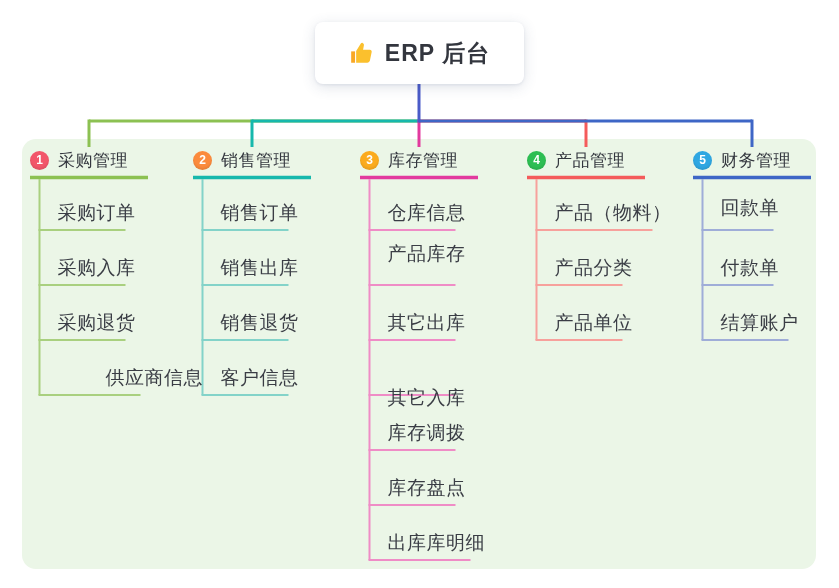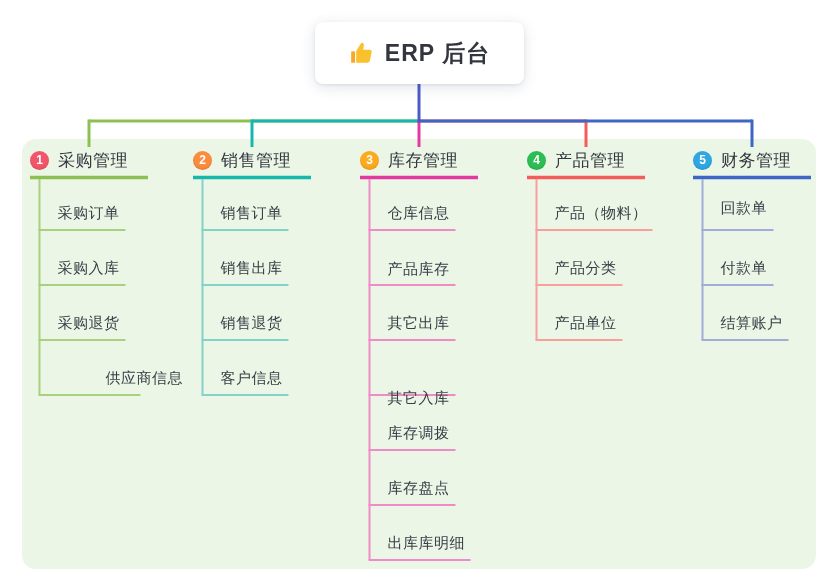--- a/index.html
+++ b/index.html
@@ -34,21 +34,21 @@
   .badge{
     width:19px;height:19px;border-radius:50%;flex:0 0 auto;
     display:flex;align-items:center;justify-content:center;
     color:#fff;font-size:12px;font-weight:700;line-height:1;
     box-shadow:inset 0 -2px 2px rgba(0,0,0,.08);
   }
   .branch-label{font-size:17px;color:#33363e;font-weight:400;letter-spacing:.5px;text-align:right;}
   
   .child-node{
     position:absolute;height:20px;display:flex;align-items:center;
-    font-size:15px;color:#3a3d45;letter-spacing:.5px;z-index:2;cursor:default;
+    font-size:19px;color:#3a3d45;letter-spacing:.5px;z-index:2;cursor:default;
   }
 </style>
 </head>
 <body>
 
 <div id="stage">
   <div class="panel" id="panel" style="background: rgb(235, 246, 231);"></div>
 
   <svg class="lines" id="connector-svg" width="839" height="588">
       <line x1="89" y1="147" x2="89" y2="119.5" stroke="#8cc152" stroke-width="3"></line>
@@ -117,21 +117,21 @@
       </div>
       <div class="child-node" style="left: 220.5px; top: 203px;">销售订单</div>
       <div class="child-node" style="left: 220.5px; top: 258px;">销售出库</div>
       <div class="child-node" style="left: 220.5px; top: 313px;">销售退货</div>
       <div class="child-node" style="left: 220.5px; top: 368px;">客户信息</div>
       <div class="branch-header" style="left: 360px;">
         <span class="badge" style="background: rgb(251, 171, 29);">3</span>
         <span class="branch-label">库存管理</span>
       </div>
       <div class="child-node" style="left: 387.5px; top: 203px;">仓库信息</div>
-      <div class="child-node" style="left: 387.5px; top: 259px;">产品库存</div>
+      <div class="child-node" style="left: 387.5px; top: 244px;">产品库存</div>
       <div class="child-node" style="left: 387.5px; top: 313px;">其它出库</div>
       <div class="child-node" style="left: 387.5px; top: 368px; margin-top: 20px;">其它入库</div>
       <div class="child-node" style="left: 387.5px; top: 423px;">库存调拨</div>
       <div class="child-node" style="left: 387.5px; top: 478px;">库存盘点</div>
       <div class="child-node" style="left: 387.5px; top: 533px;">出库库明细</div>
       <div class="branch-header" style="left: 527px;">
         <span class="badge" style="background: rgb(45, 190, 83);">4</span>
         <span class="branch-label">产品管理</span>
       </div>
       <div class="child-node" style="left: 554.5px; top: 203px;">产品（物料）</div>

